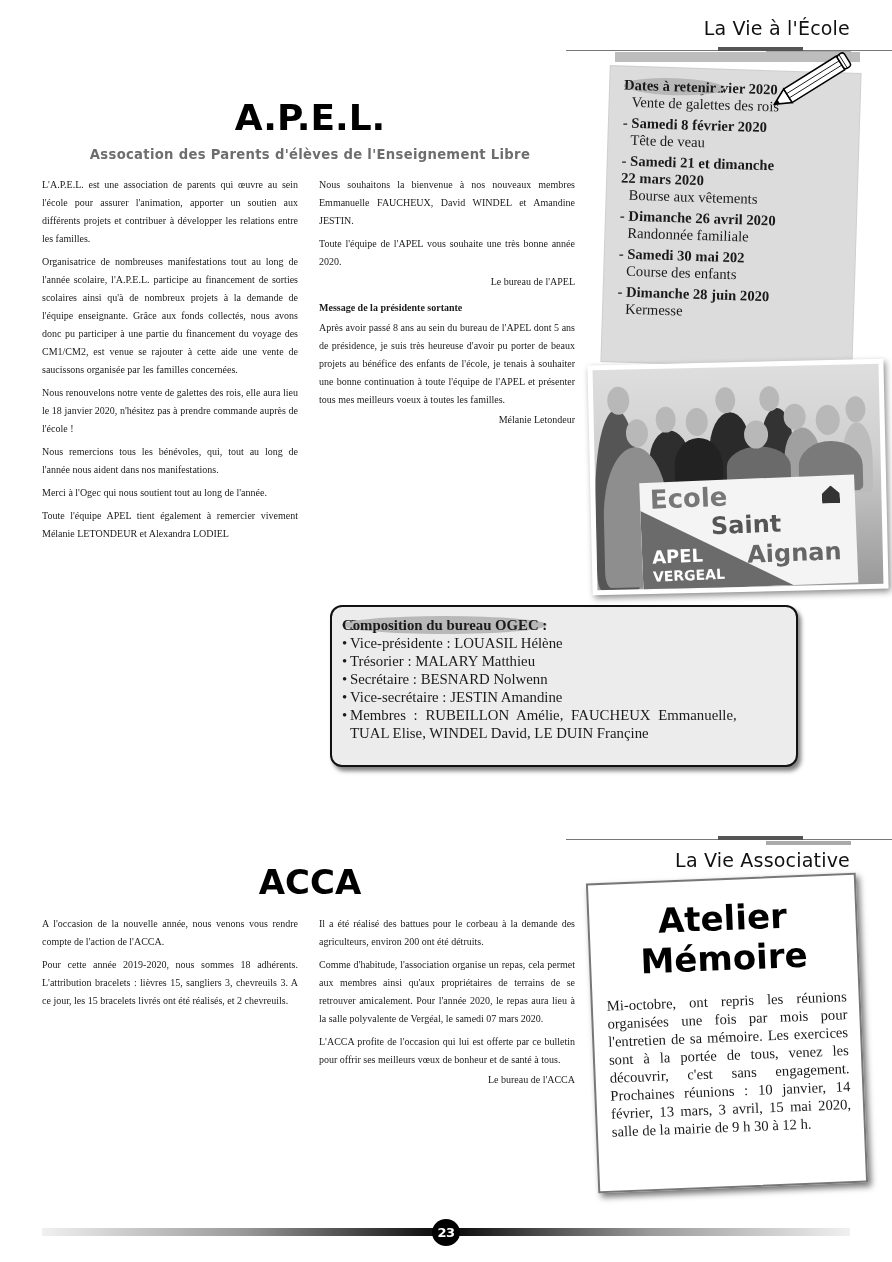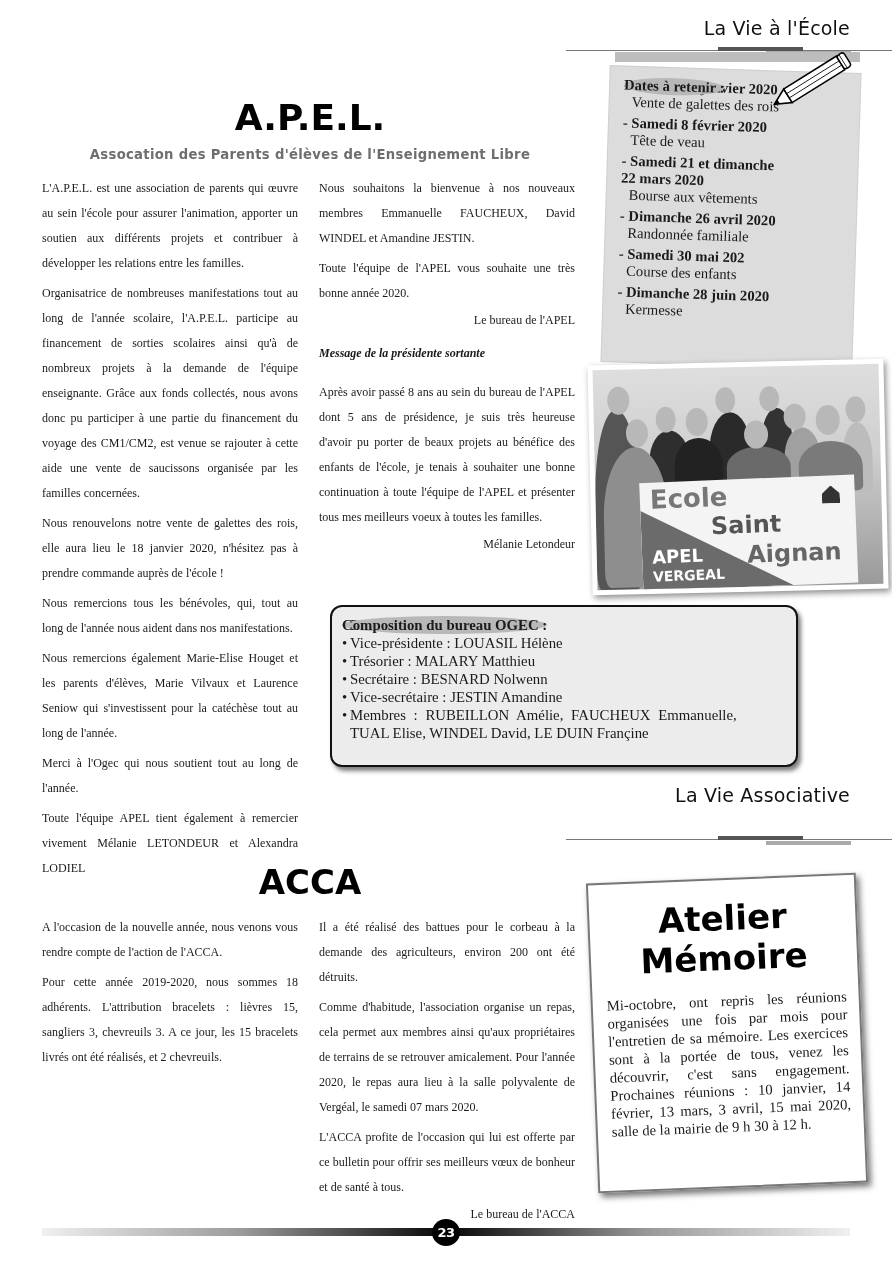--- a/index.html
+++ b/index.html
@@ -7,24 +7,24 @@
   body { position: relative; font-family: "Liberation Serif", "DejaVu Serif", serif; color: #1a1a1a; }
 
   .section-header { position: absolute; right: 42px; font-family: "DejaVu Sans", sans-serif; font-size: 19px; color: #111; letter-spacing: 0.2px; }
   .section-rule { position: absolute; left: 566px; right: 0; height: 1px; background: #777; }
   .section-bar-dark { position: absolute; height: 4px; background: #555; }
   .section-bar-light { position: absolute; height: 4px; background: #aaa; }
 
   .title-big { position: absolute; font-family: "DejaVu Sans", sans-serif; font-weight: bold; color: #000; text-align: center; }
   .subtitle { position: absolute; font-family: "DejaVu Sans", sans-serif; font-weight: bold; color: #6e6e6e; font-size: 13.2px; text-align: center; letter-spacing: 0.3px; }
 
-  .col { position: absolute; font-size: 12px; line-height: 25px; text-align: justify; }
+  .col { position: absolute; font-size: 10px; line-height: 18px; text-align: justify; }
   .col p { margin-bottom: 5px; hyphens: manual; }
   .col p.sign { text-align: right; }
-  .col p.msg-head { font-weight: bold; margin-bottom: 14px; font-style: italic; }
+  .col p.msg-head { font-weight: bold; margin-bottom: 2px; }
   .col p.italic { }
 
   
   .dates-note { position: absolute; left: 606px; top: 70px; width: 250px; height: 295px; background: #dcdcdc; transform: rotate(1.8deg); box-shadow: 0 0 0 1px #cfcfcf; }
   .dates-inner { position: absolute; left: 14px; top: 10px; right: 8px; font-size: 14.6px; line-height: 17px; }
   .dates-inner .head { font-weight: bold; margin-bottom: 6px; }
   .dates-inner .item { margin-bottom: 4px; }
   .dates-inner .date { font-weight: bold; }
   .dates-inner .desc { padding-left: 8px; }
   .dates-top-tab { position: absolute; left: 615px; top: 52px; width: 245px; height: 10px; background: #bdbdbd; }
@@ -66,21 +66,20 @@
 <div class="section-bar-light" style="left:766px; top:51px; width:85px;"></div>
 
 <div class="title-big" style="left:40px; top:98px; width:540px; font-size:36px; line-height:40px;">A.P.E.L.</div>
 <div class="subtitle" style="left:40px; top:147px; width:540px;">Assocation des Parents d'élèves de l'Enseignement Libre</div>
 
 <div class="col" style="left:42px; top:176px; width:256px;">
   <p>L'A.P.E.L. est une association de parents qui œuvre au sein l'école pour assurer l'animation, apporter un soutien aux différents projets et contribuer à développer les relations entre les familles.</p>
   <p>Organisatrice de nombreuses manifestations tout au long de l'année scolaire, l'A.P.E.L. participe au financement de sorties scolaires ainsi qu'à de nombreux projets à la demande de l'équipe enseignante. Grâce aux fonds collectés, nous avons donc pu participer à une partie du financement du voyage des CM1/CM2, est venue se rajouter à cette aide une vente de saucissons organisée par les familles concernées.</p>
   <p>Nous renouvelons notre vente de galettes des rois, elle aura lieu le 18 janvier 2020, n'hésitez pas à prendre commande auprès de l'école !</p>
   <p>Nous remercions tous les bénévoles, qui, tout au long de l'année nous aident dans nos manifestations.</p>
-  <p>Nous remercions également Marie-Elise Houget et les parents d'élèves, Marie Vilvaux et Laurence Seniow qui s'investissent pour la catéchèse tout au long de l'année.</p>
   <p>Merci à l'Ogec qui nous soutient tout au long de l'année.</p>
   <p>Toute l'équipe APEL tient également à remercier vivement Mélanie LETONDEUR et Alexandra LODIEL</p>
 </div>
 
 <div class="col" style="left:319px; top:176px; width:256px;">
   <p>Nous souhaitons la bienvenue à nos nouveaux membres Emmanuelle FAUCHEUX, David WINDEL et Amandine JESTIN.</p>
   <p style="margin-bottom:2px;">Toute l'équipe de l'APEL vous souhaite une très bonne année 2020.</p>
   <p class="sign" style="margin-bottom:8px;">Le bureau de l'APEL</p>
   <p class="msg-head">Message de la présidente sortante</p>
   <p class="italic" style="margin-bottom:2px;">Après avoir passé 8 ans au sein du bureau de l'APEL dont 5 ans de présidence, je suis très heureuse d'avoir pu porter de beaux projets au bénéfice des enfants de l'école, je tenais à souhaiter une bonne continuation à toute l'équipe de l'APEL et présenter tous mes meilleurs voeux à toutes les familles.</p>
@@ -171,21 +170,21 @@
   <div class="head">Composition du bureau OGEC :</div>
   <div class="li"><span class="bullet">•</span><span>Président : JAGLINE Nicolas</span></div>
   <div class="li"><span class="bullet">•</span><span>Vice-présidente : LOUASIL Hélène</span></div>
   <div class="li"><span class="bullet">•</span><span>Trésorier : MALARY Matthieu</span></div>
   <div class="li"><span class="bullet">•</span><span>Secrétaire : BESNARD Nolwenn</span></div>
   <div class="li"><span class="bullet">•</span><span>Vice-secrétaire : JESTIN Amandine</span></div>
   <div class="li" style="word-spacing:4px;"><span class="bullet">•</span><span>Membres : RUBEILLON Amélie, FAUCHEUX Emmanuelle,</span></div>
   <div class="li wrap-cont">TUAL Elise, WINDEL David, LE DUIN Françine</div>
 </div>
 
-<div class="section-header" style="top:784px;">La Vie Associative</div>
+<div class="section-header" style="top:849px;">La Vie Associative</div>
 <div class="section-rule" style="top:839px;"></div>
 <div class="section-bar-dark" style="left:718px; top:836px; width:85px;"></div>
 <div class="section-bar-light" style="left:766px; top:841px; width:85px;"></div>
 
 <div class="title-big" style="left:40px; top:862px; width:540px; font-size:34px; line-height:40px;">ACCA</div>
 
 <div class="col" style="left:42px; top:915px; width:256px;">
   <p>A l'occasion de la nouvelle année, nous venons vous rendre compte de l'action de l'ACCA.</p>
   <p>Pour cette année 2019-2020, nous sommes 18 adhérents. L'attribution bracelets : lièvres 15, sangliers 3, chevreuils 3. A ce jour, les 15 bracelets livrés ont été réalisés, et 2 chevreuils.</p>
 </div>

